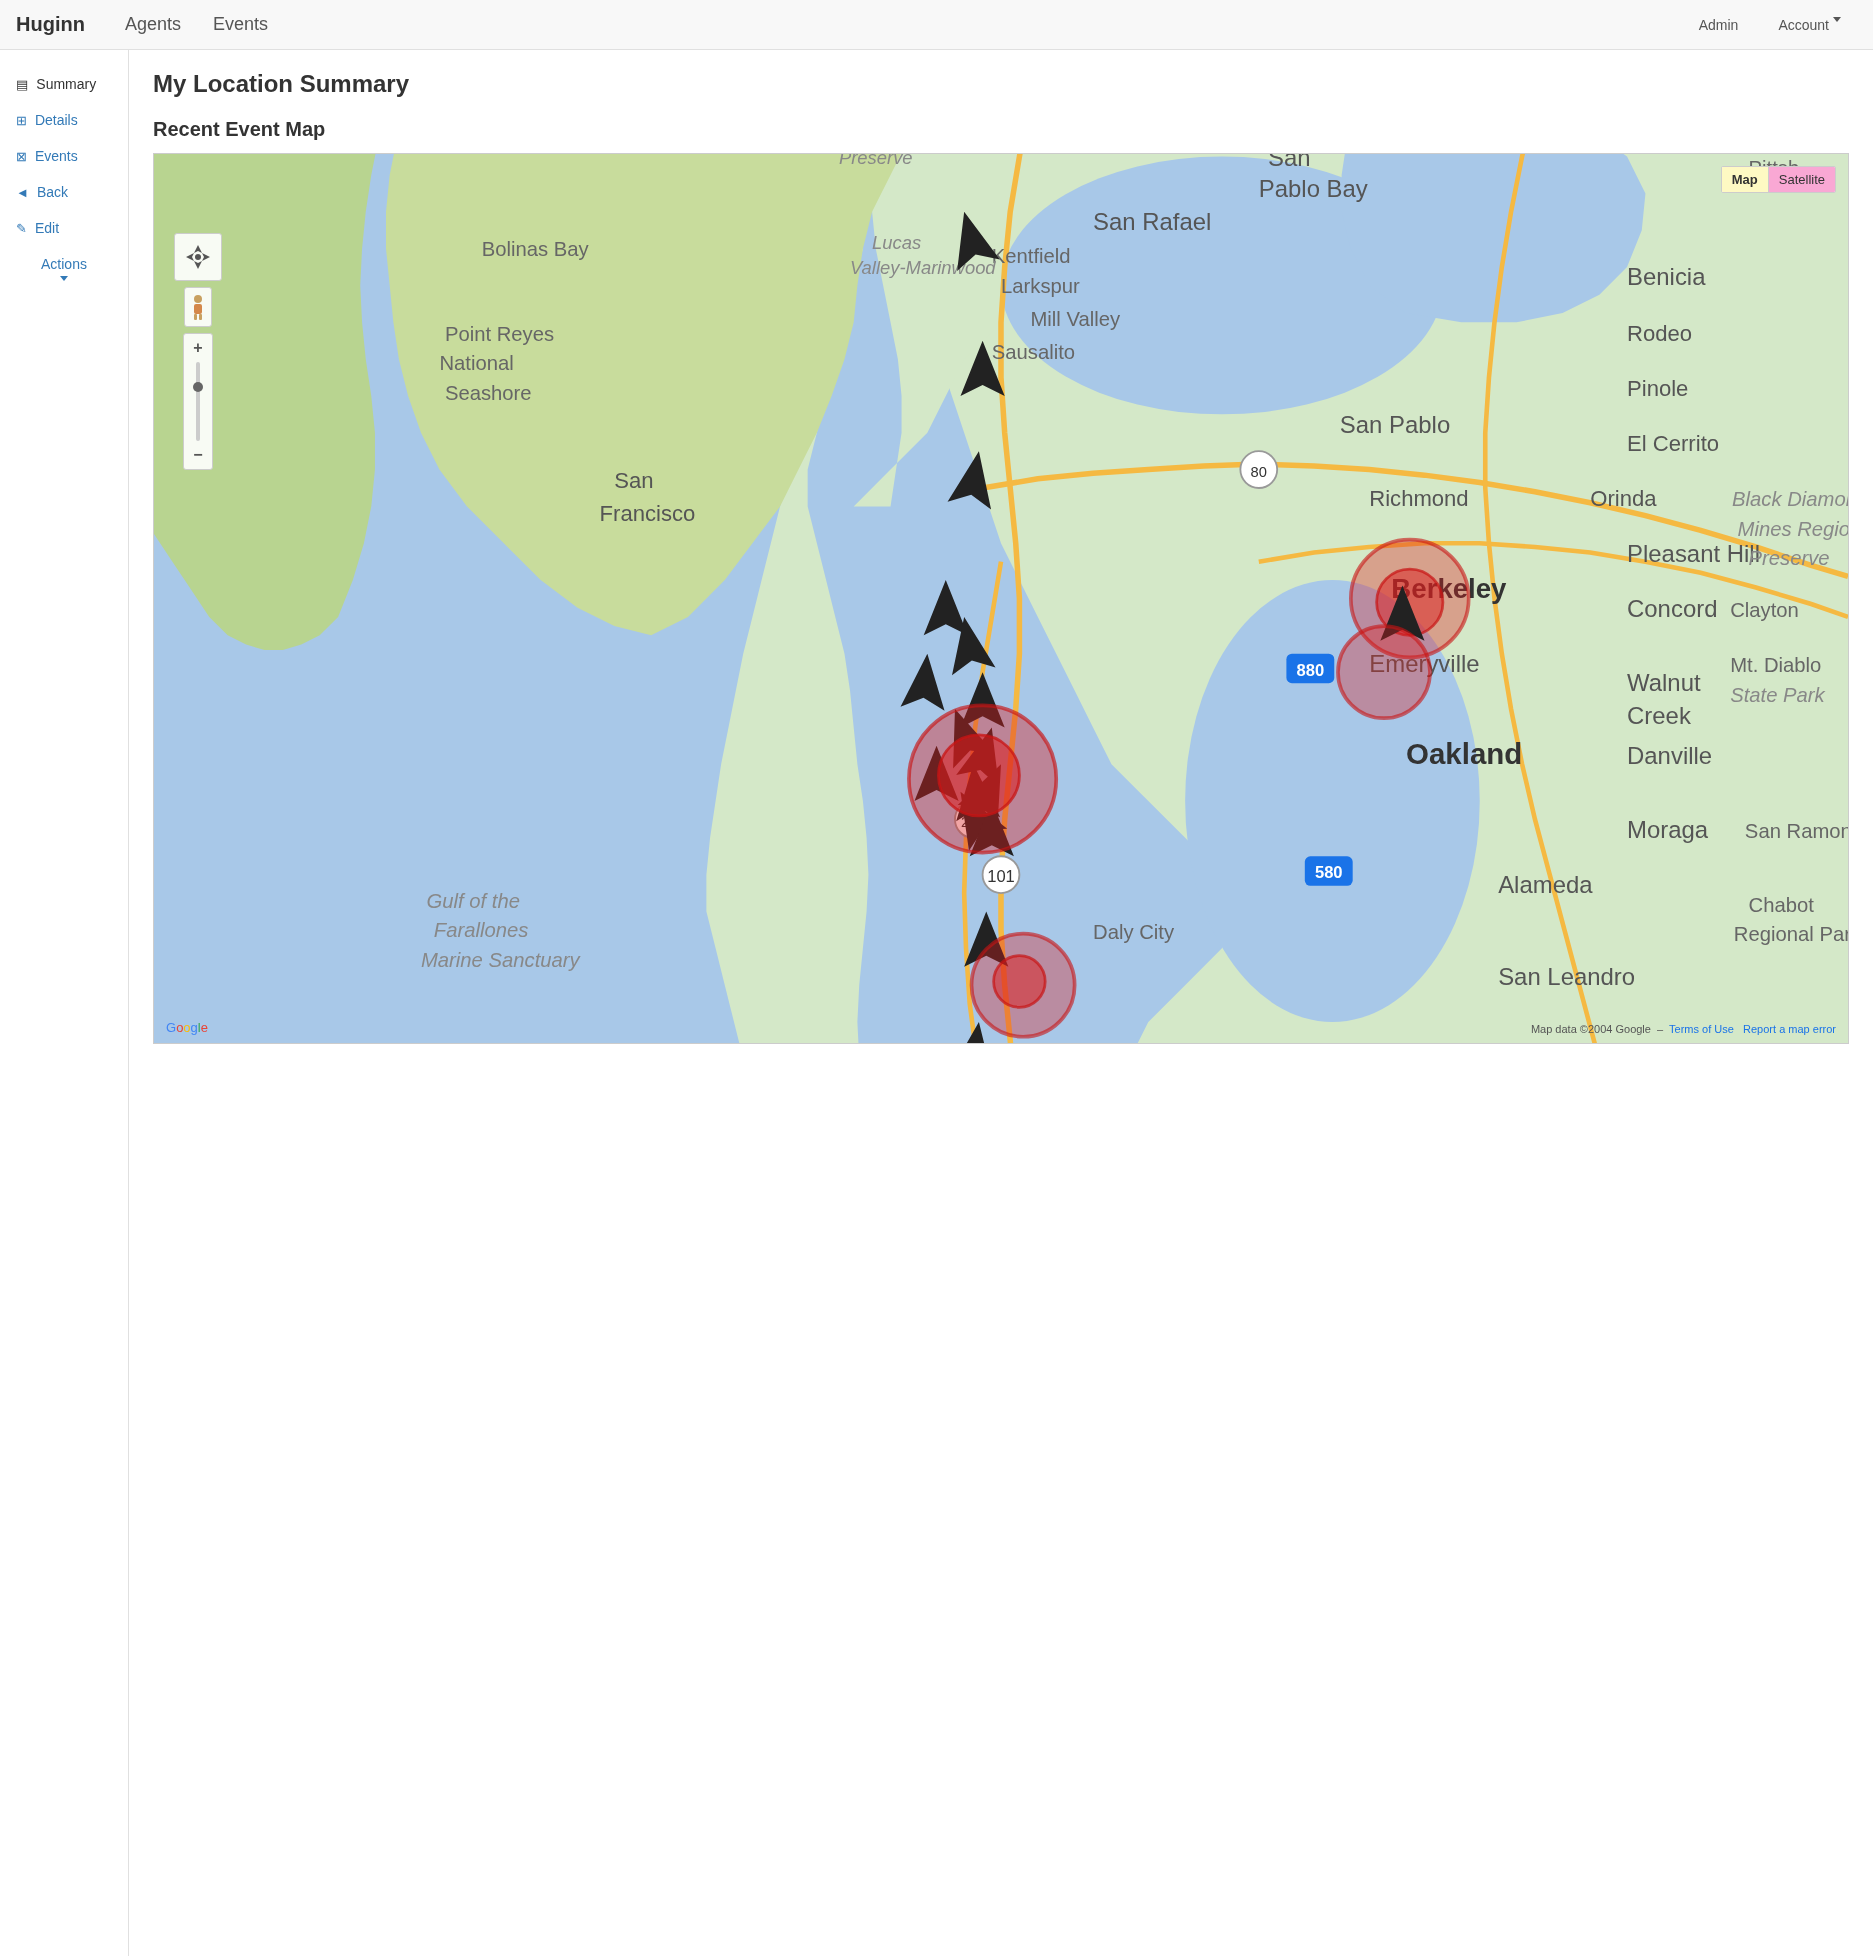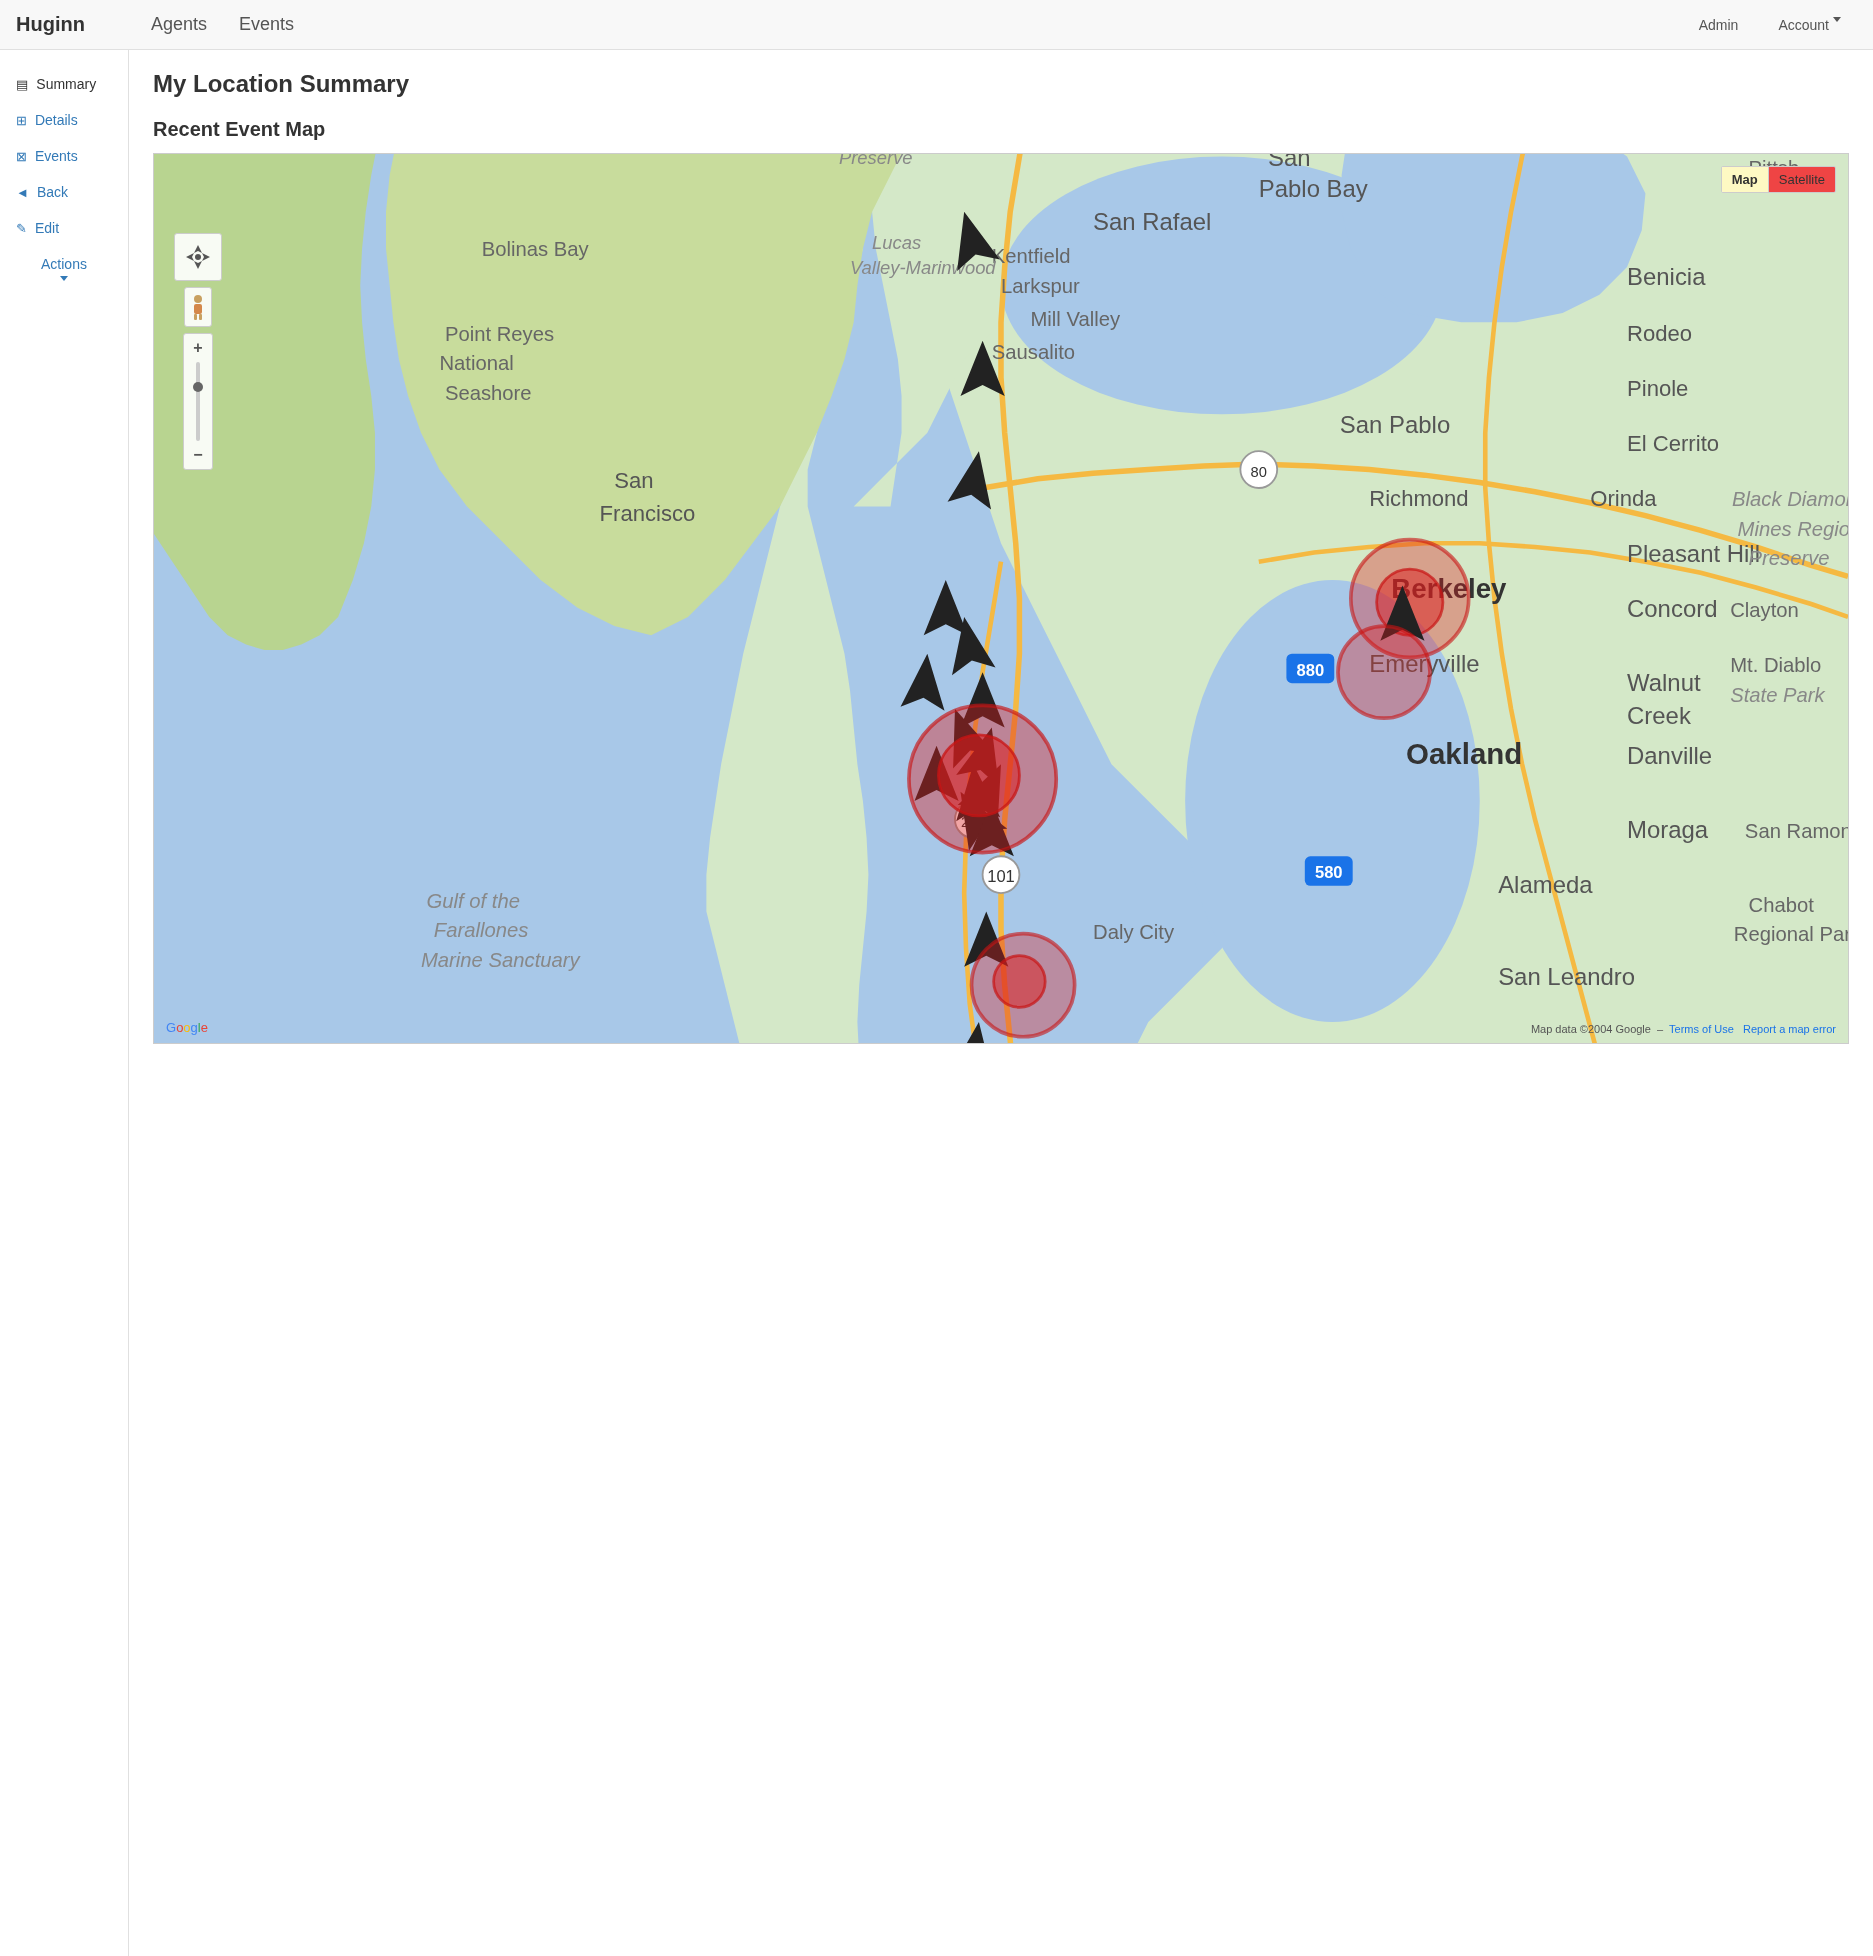--- a/index.html
+++ b/index.html
@@ -6,21 +6,20 @@
     body { font-family: Arial, Helvetica, sans-serif; font-size: 14px; background: #fff; }
 
     
     .navbar {
       display: flex;
       align-items: center;
       background: #f8f8f8;
       border-bottom: 1px solid #e0e0e0;
       padding: 0 16px;
       height: 50px;
-      gap: 26px;
     }
     .navbar-brand {
       font-size: 20px;
       font-weight: bold;
       color: #333;
       margin-right: 24px;
       text-decoration: none;
     }
     .navbar-links {
       display: flex;
@@ -142,21 +141,21 @@
       background: #fff;
       border-radius: 2px;
       overflow: hidden;
       z-index: 10;
     }
     .map-type-btn {
       padding: 5px 10px;
       font-size: 13px;
       color: #333;
       cursor: pointer;
-      background: #ef4444;
+      background: #f9a8d4;
       border: none;
     }
     .map-type-btn.active {
       background: #fef9c3;
       font-weight: bold;
     }
     .map-type-btn:first-child {
       border-right: 1px solid #ccc;
     }
 

